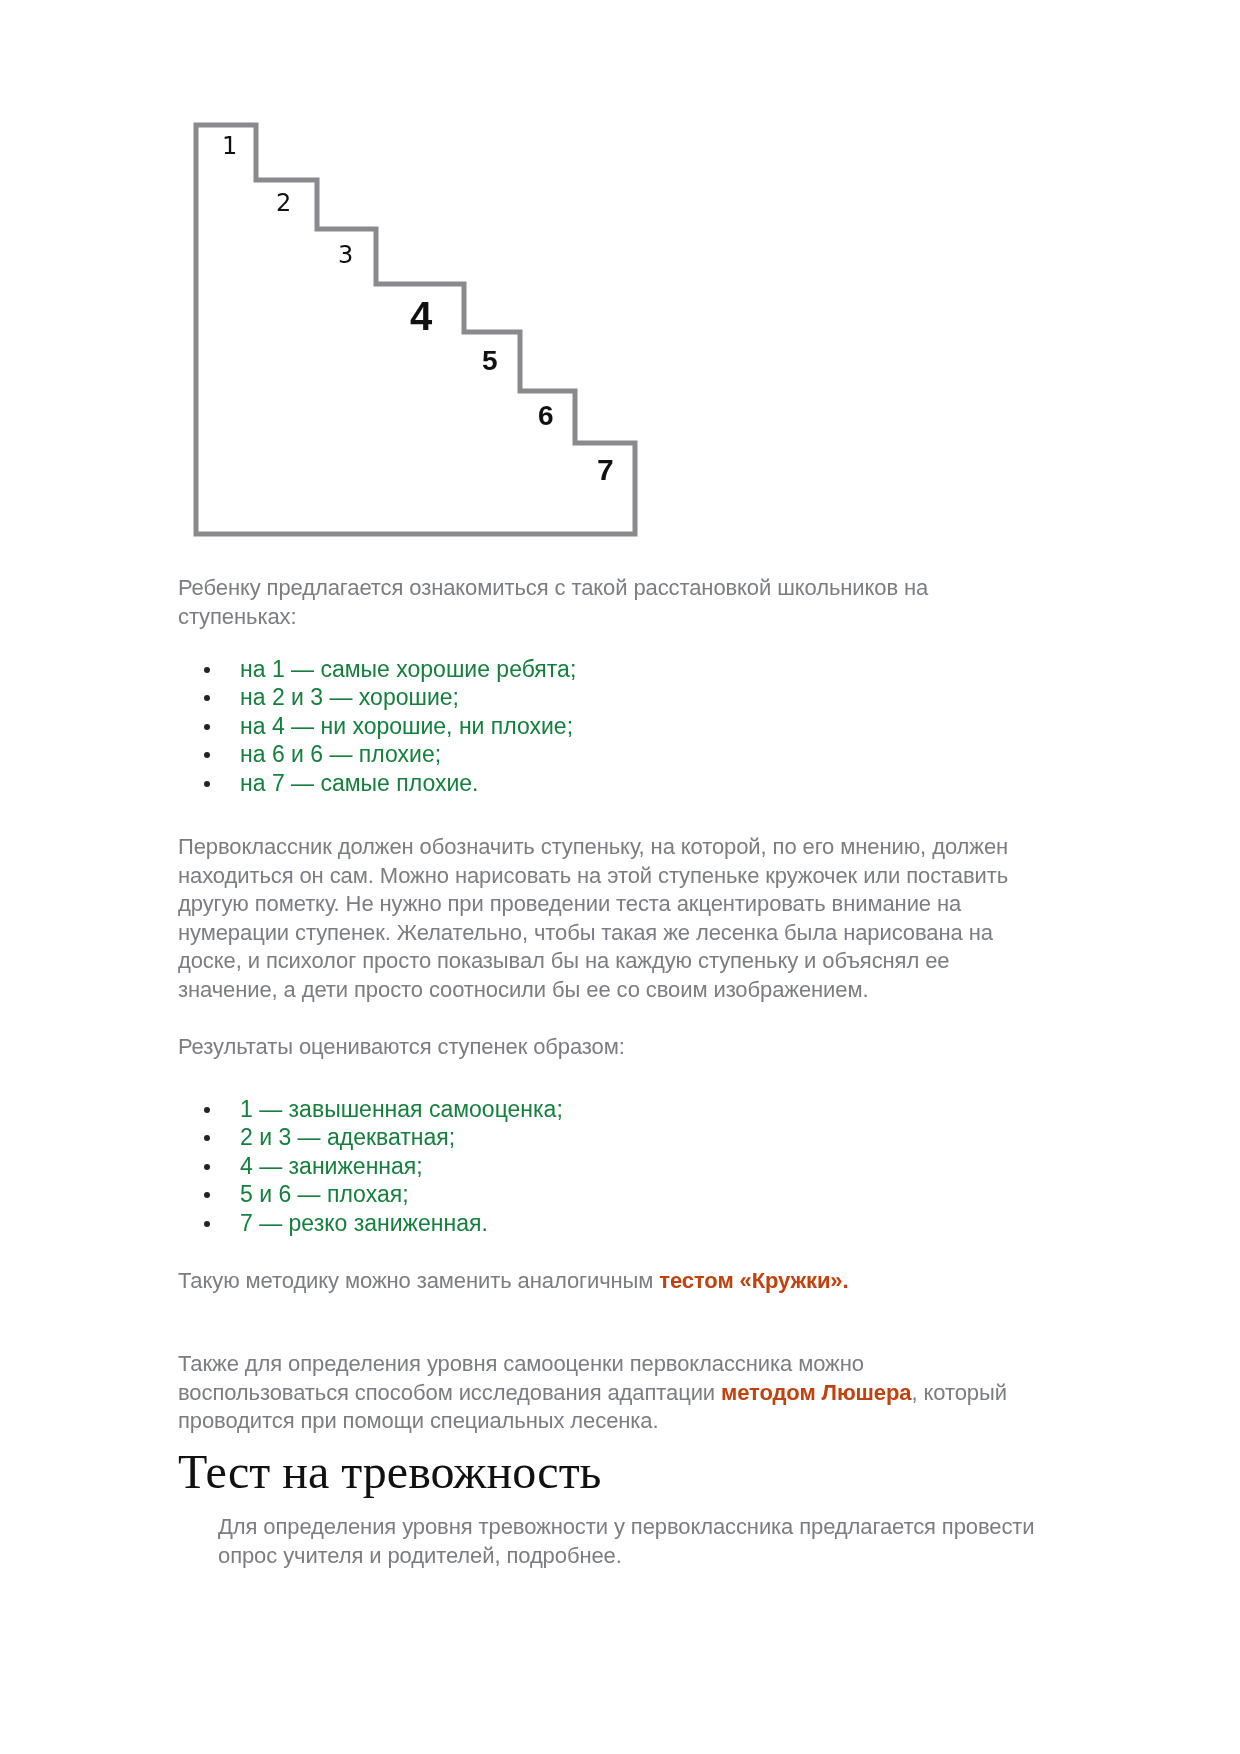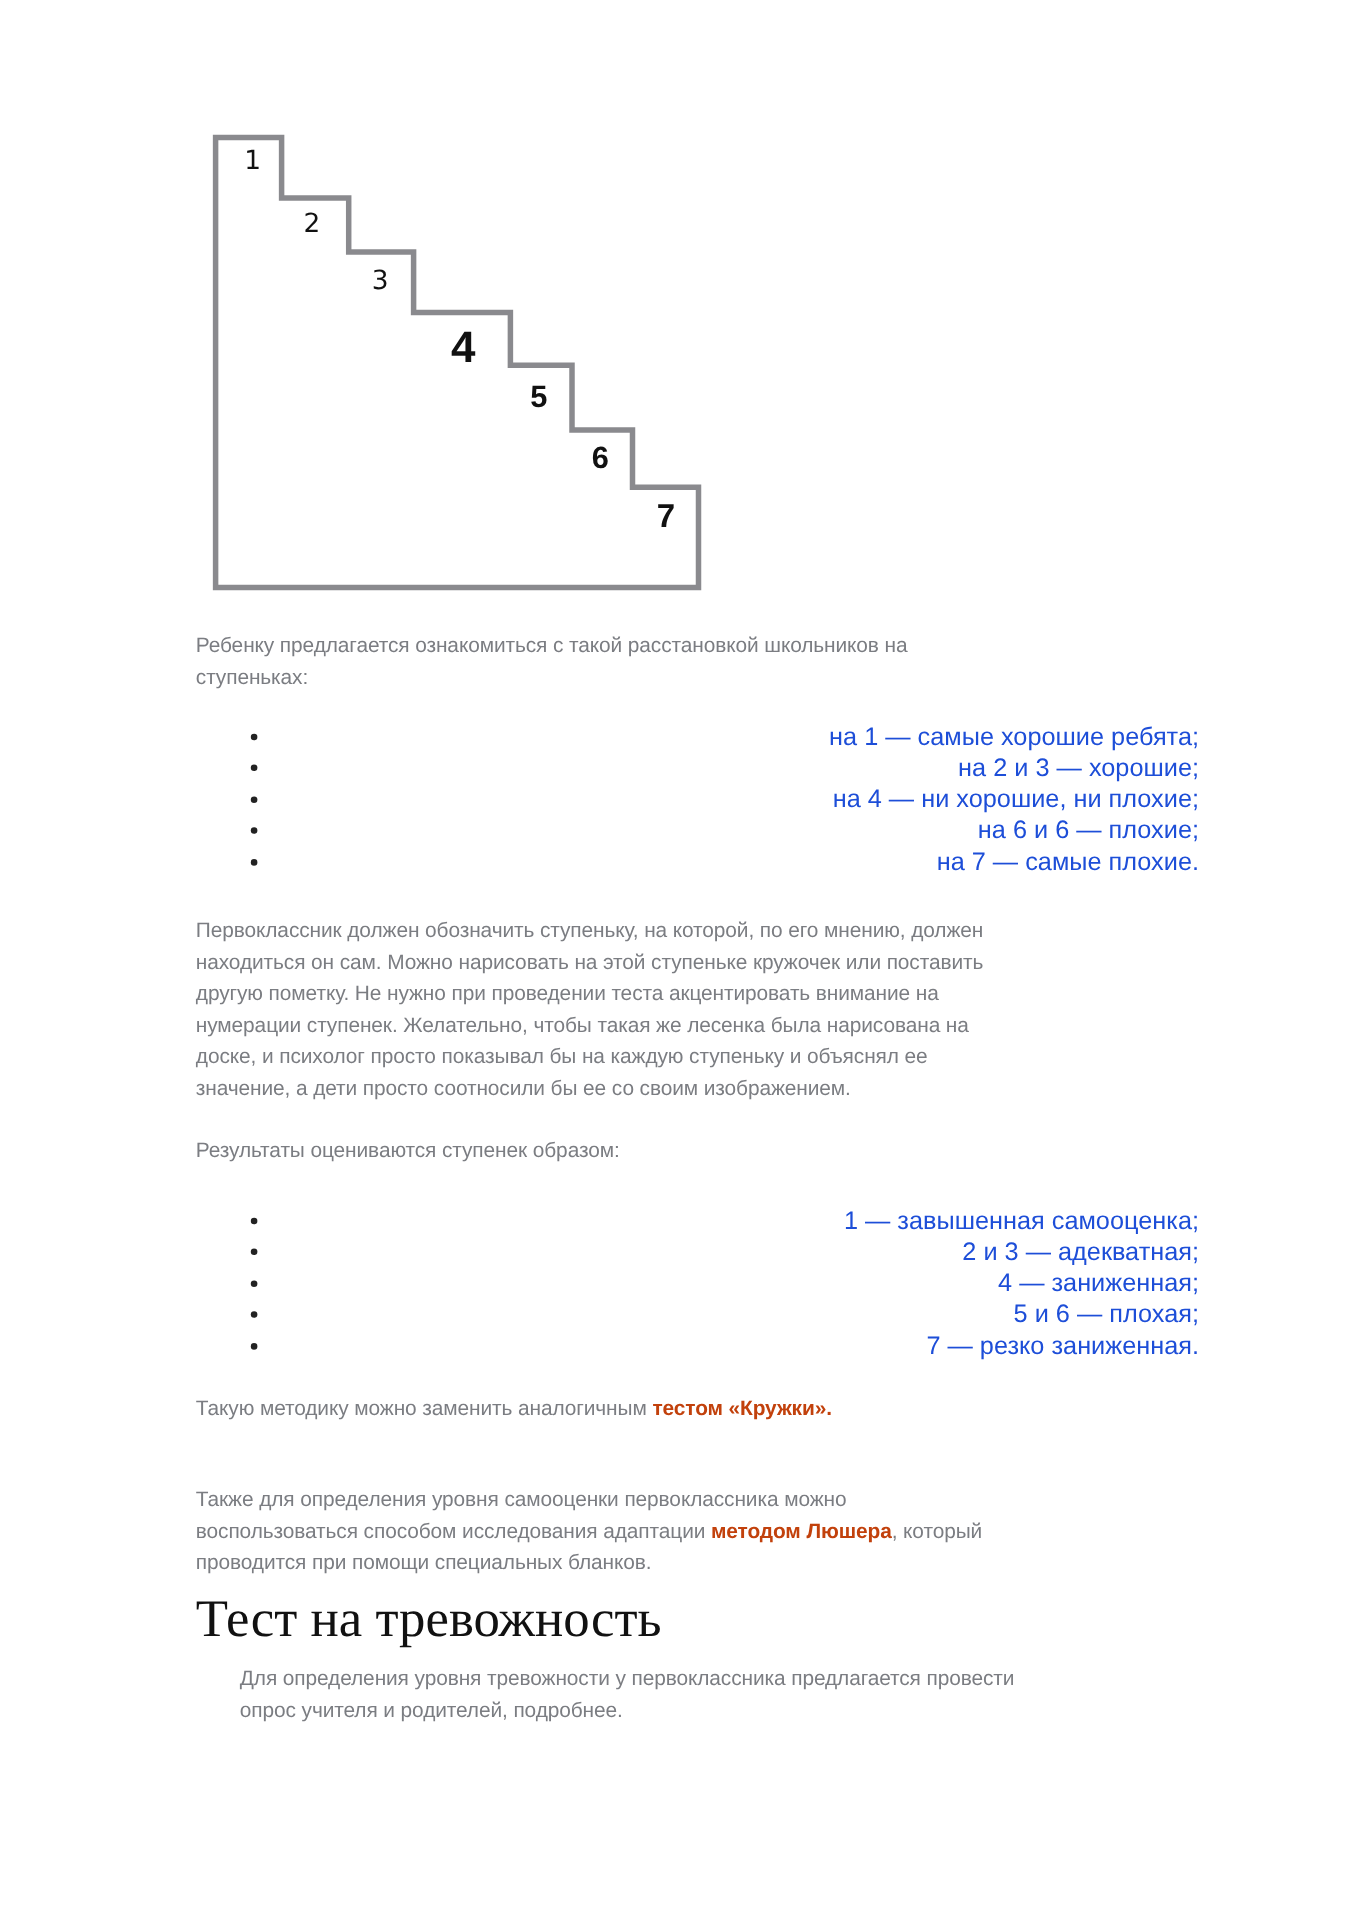--- a/index.html
+++ b/index.html
@@ -3,24 +3,24 @@
 <meta charset="utf-8">
 <style>
   html, body { margin:0; padding:0; background:#ffffff; }
   body { width:1240px; height:1754px; position:relative; overflow:hidden;
          font-family:"Liberation Sans", sans-serif; }
   .page { position:absolute; left:0; top:0; width:1240px; height:1754px; background:#fff; }
   .figure { position:absolute; left:0; top:0; width:1240px; height:560px; }
   .figure svg { position:absolute; left:0; top:0; }
   .step-num { position:absolute; font-family:"Liberation Sans", sans-serif; color:#111; line-height:1; }
   .para { position:absolute; left:178px; width:980px; color:#7b7d82;
-          font-size:19px; line-height:28.6px; margin:0; letter-spacing:-0.1px; }
+          font-size:22px; line-height:28.6px; margin:0; letter-spacing:-0.1px; }
   .para b { color:#c2410c; font-weight:bold; }
-  .list { position:absolute; left:190px; width:900px; margin:0; padding:0; list-style:none;
-          color:#1d4ed8; font-size:23px; line-height:28.4px;text-align:right; }
+  .list { position:absolute; left:166px; width:900px; margin:0; padding:0; list-style:none;
+          color:#15803d; font-size:23px; line-height:28.4px; }
   .list li { position:relative; padding-left:74px; }
   .list li .bullet { position:absolute; left:38px; top:12px; width:6px; height:6px;
                      border-radius:50%; background:#222; }
   .heading { position:absolute; left:178px; top:1443px; margin:0;
              font-family:"Liberation Serif", serif; font-weight:normal;
              font-size:48px; color:#111; line-height:1.2; }
 </style>
 </head>
 <body>
 
@@ -71,21 +71,21 @@
     <li><span class="bullet"></span><span>7 — резко заниженная.</span></li>
   </ul>
 
   <p class="para" style="top:1267px;">
     <span>Такую методику можно заменить аналогичным </span><b>тестом «Кружки».</b>
   </p>
 
   <p class="para" style="top:1350px;">
     <span>Также для определения уровня самооценки первоклассника можно</span><br>
     <span>воспользоваться способом исследования адаптации </span><b>методом Люшера</b><span>, который</span><br>
-    <span>проводится при помощи специальных бланков.</span>
+    <span>проводится при помощи специальных лесенка.</span>
   </p>
 
   <h2 class="heading">Тест на тревожность</h2>
 
   <p class="para" style="top:1513px;margin-left:40px;">
     <span>Для определения уровня тревожности у первоклассника предлагается провести</span><br>
     <span>опрос учителя и родителей, подробнее.</span>
   </p>
 
 </div>

